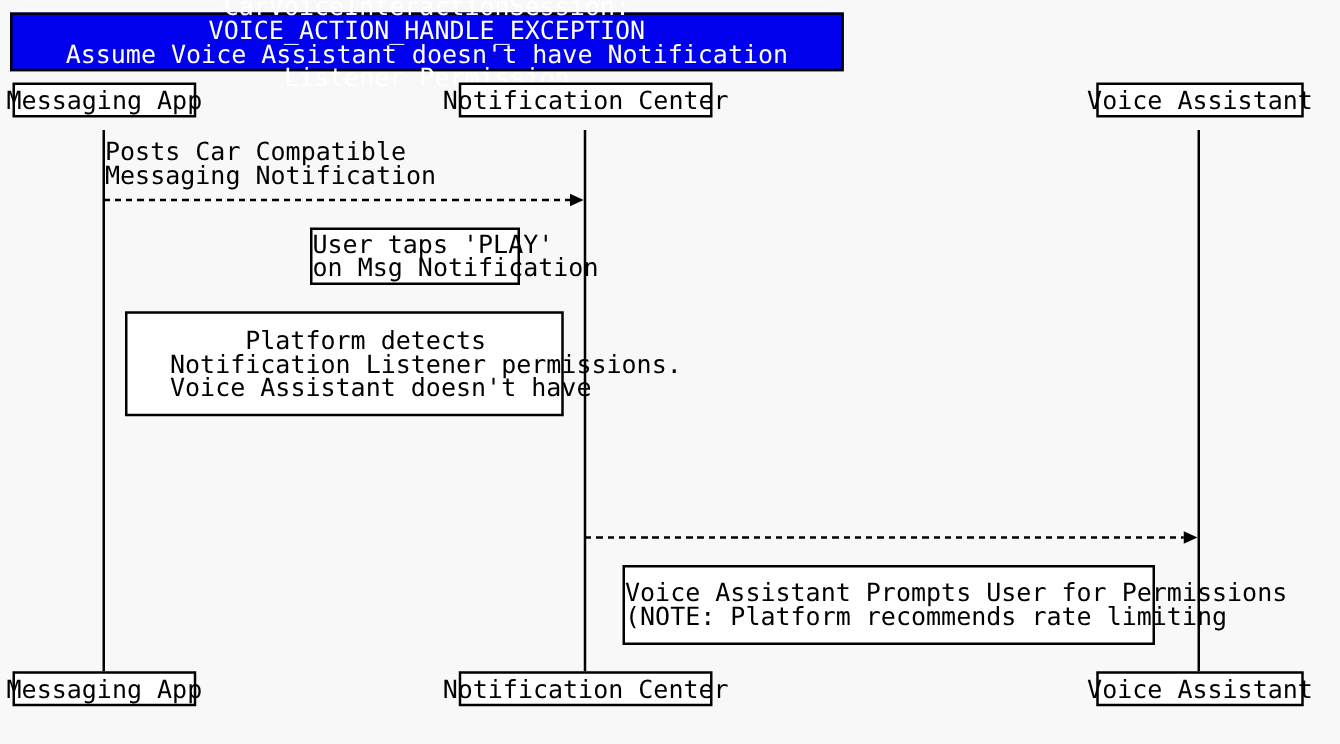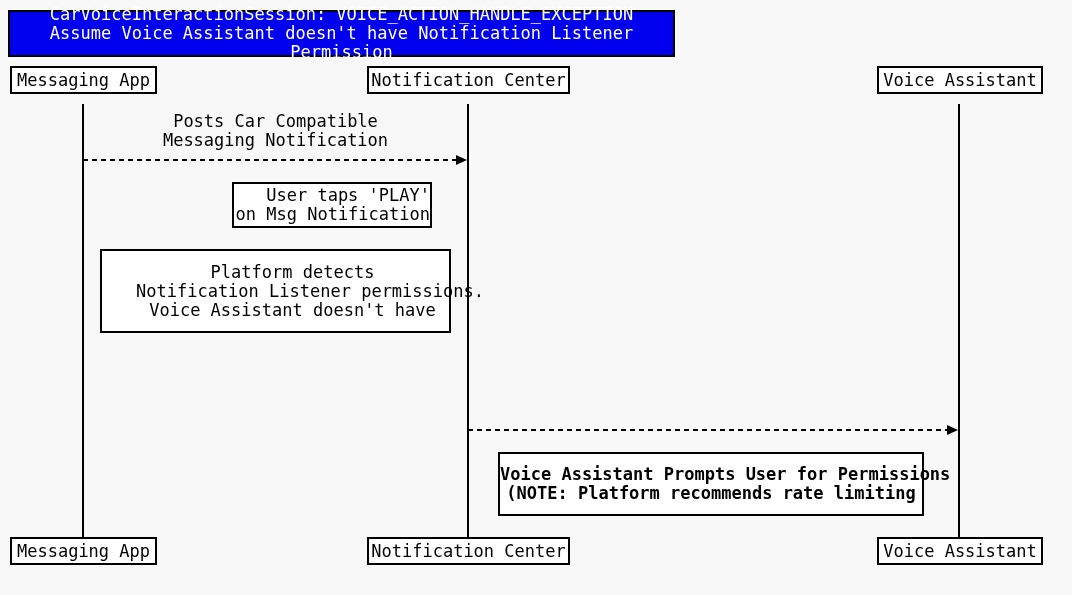--- a/index.html
+++ b/index.html
@@ -1,21 +1,21 @@
 <!DOCTYPE html>
 <html><head>
 <meta charset="utf-8">
 <style>
   html,body { margin:0; padding:0; }
   .canvas {
     position:relative;
     width:1072px; height:595px;
     background:#f8f8f8;
     font-family:"DejaVu Sans Mono", monospace;
-    font-size:17px;
+    font-size:20px;
     color:#000;
     overflow:hidden;
   }
   .title-box {
     position:absolute; left:8px; top:10px; width:667px; height:47px;
     box-sizing:border-box;
     background:#0000ee; border:2px solid #000;
     color:#fff;
     display:flex; flex-direction:column; justify-content:center;
     text-align:center; line-height:19px;
@@ -25,21 +25,21 @@
     box-sizing:border-box;
     background:#ffffff; border:2px solid #000;
     display:flex; align-items:center; justify-content:center;
     white-space:nowrap;
   }
   .lifeline {
     position:absolute; top:104px; width:2px; height:434px;
     background:#000;
   }
   .msg-label {
-    position:absolute; text-align:center; line-height:19px; white-space:nowrap;
+    position:absolute; line-height:19px; white-space:nowrap;
   }
   .dash-line {
     position:absolute; height:2px;
     background:repeating-linear-gradient(to right, #000 0 5px, transparent 5px 9px);
   }
   .arrow-head {
     position:absolute; width:0; height:0;
     border-top:5px solid transparent;
     border-bottom:5px solid transparent;
     border-left:11px solid #000;
@@ -75,35 +75,35 @@
   <div class="lifeline" style="left:467px;"></div>
   <div class="lifeline" style="left:958px;"></div>
 
   <div class="msg-label" style="left:84px; top:112px; width:383px;">
     <div>Posts Car Compatible</div>
     <div>Messaging Notification</div>
   </div>
   <div class="dash-line" style="left:83px; top:159px; width:373px;"></div>
   <div class="arrow-head" style="left:456px; top:155px;"></div>
 
-  <div class="note" style="left:232px; top:182px; width:200px; height:46px;align-items:flex-end;">
+  <div class="note" style="left:248px; top:182px; width:168px; height:46px;">
     <div>User taps 'PLAY'</div>
     <div>on Msg Notification</div>
   </div>
 
   <div class="note" style="left:100px; top:249px; width:351px; height:84px;padding-left:34px;">
     <div>Platform detects</div>
     <div>Notification Listener permissions.</div>
     <div>Voice Assistant doesn't have</div>
   </div>
 
   <div class="dash-line" style="left:468px; top:429px; width:479px;"></div>
   <div class="arrow-head" style="left:947px; top:425px;"></div>
 
-  <div class="note" style="left:498px; top:452px; width:426px; height:64px;font-weight:bold;">
+  <div class="note" style="left:498px; top:452px; width:426px; height:64px;">
     <div>Voice Assistant Prompts User for Permissions</div>
     <div>(NOTE: Platform recommends rate limiting</div>
   </div>
 
   <div class="pbox" style="left:10px; top:537px; width:147px;">
     <span>Messaging App</span>
   </div>
   <div class="pbox" style="left:367px; top:537px; width:203px;">
     <span>Notification Center</span>
   </div>

